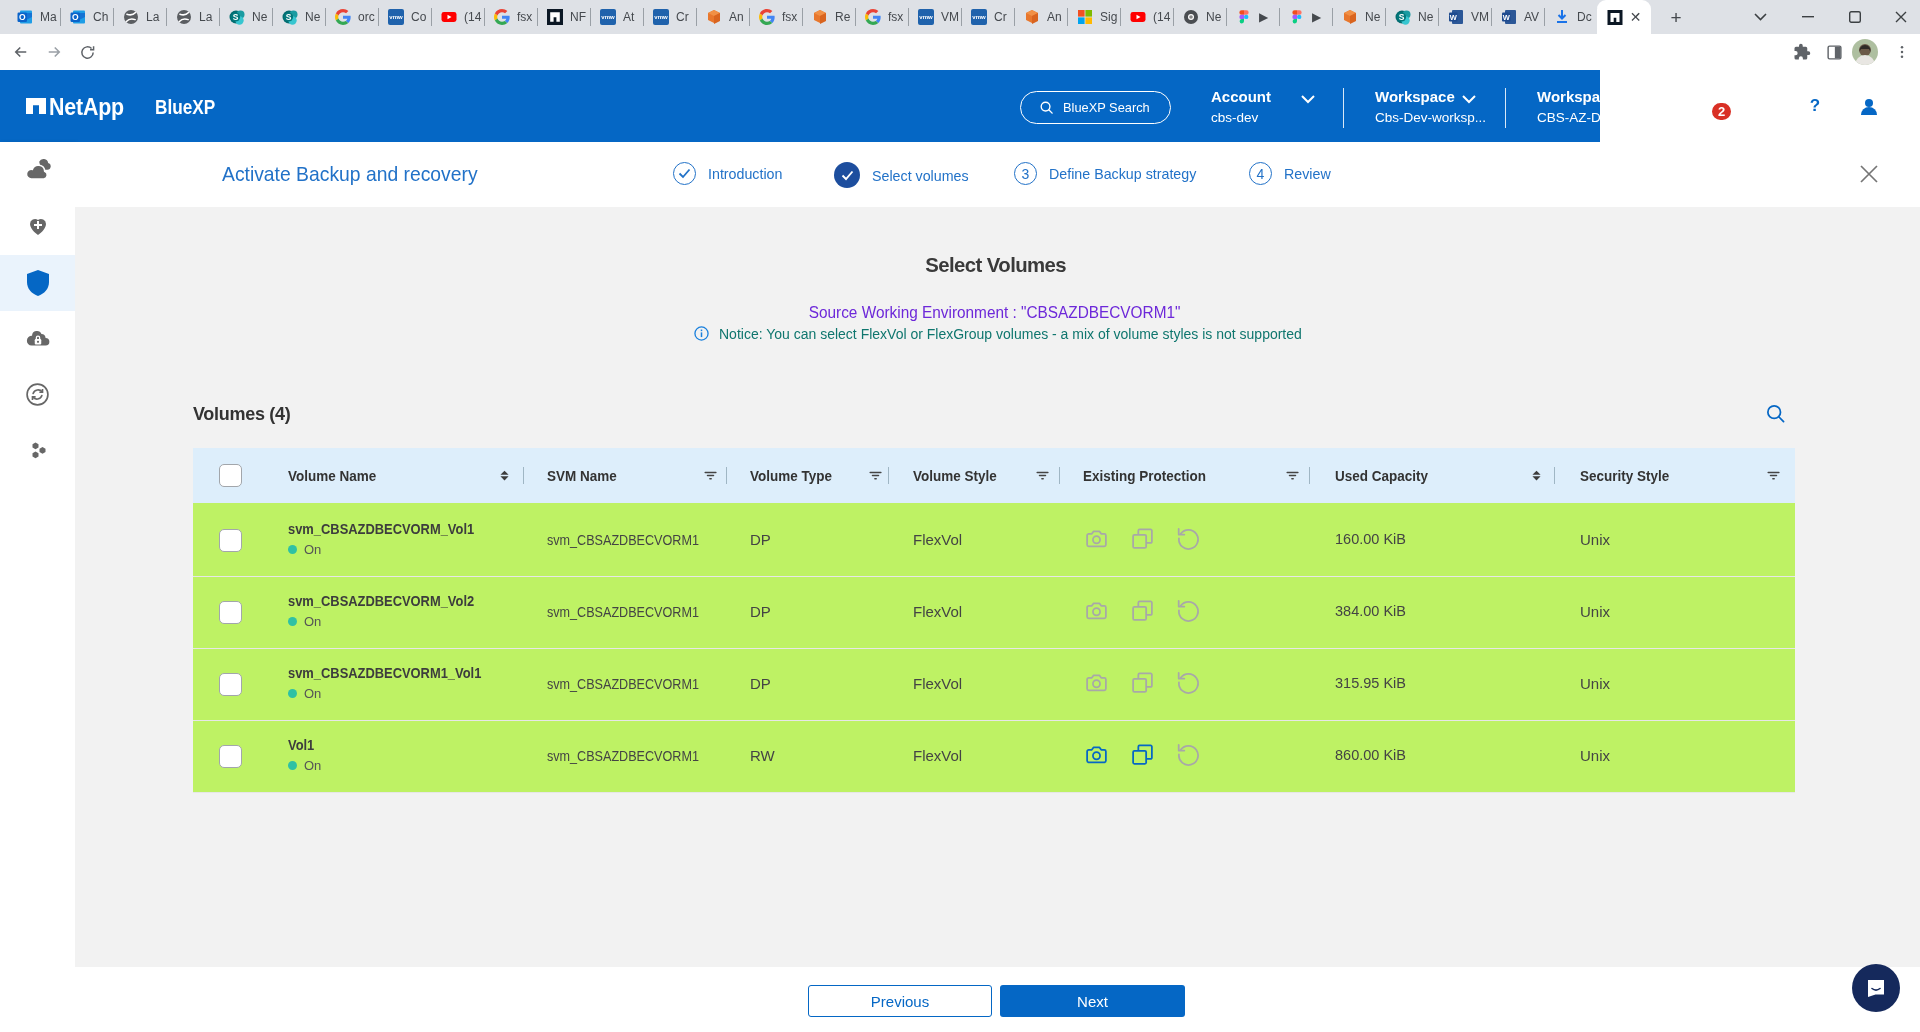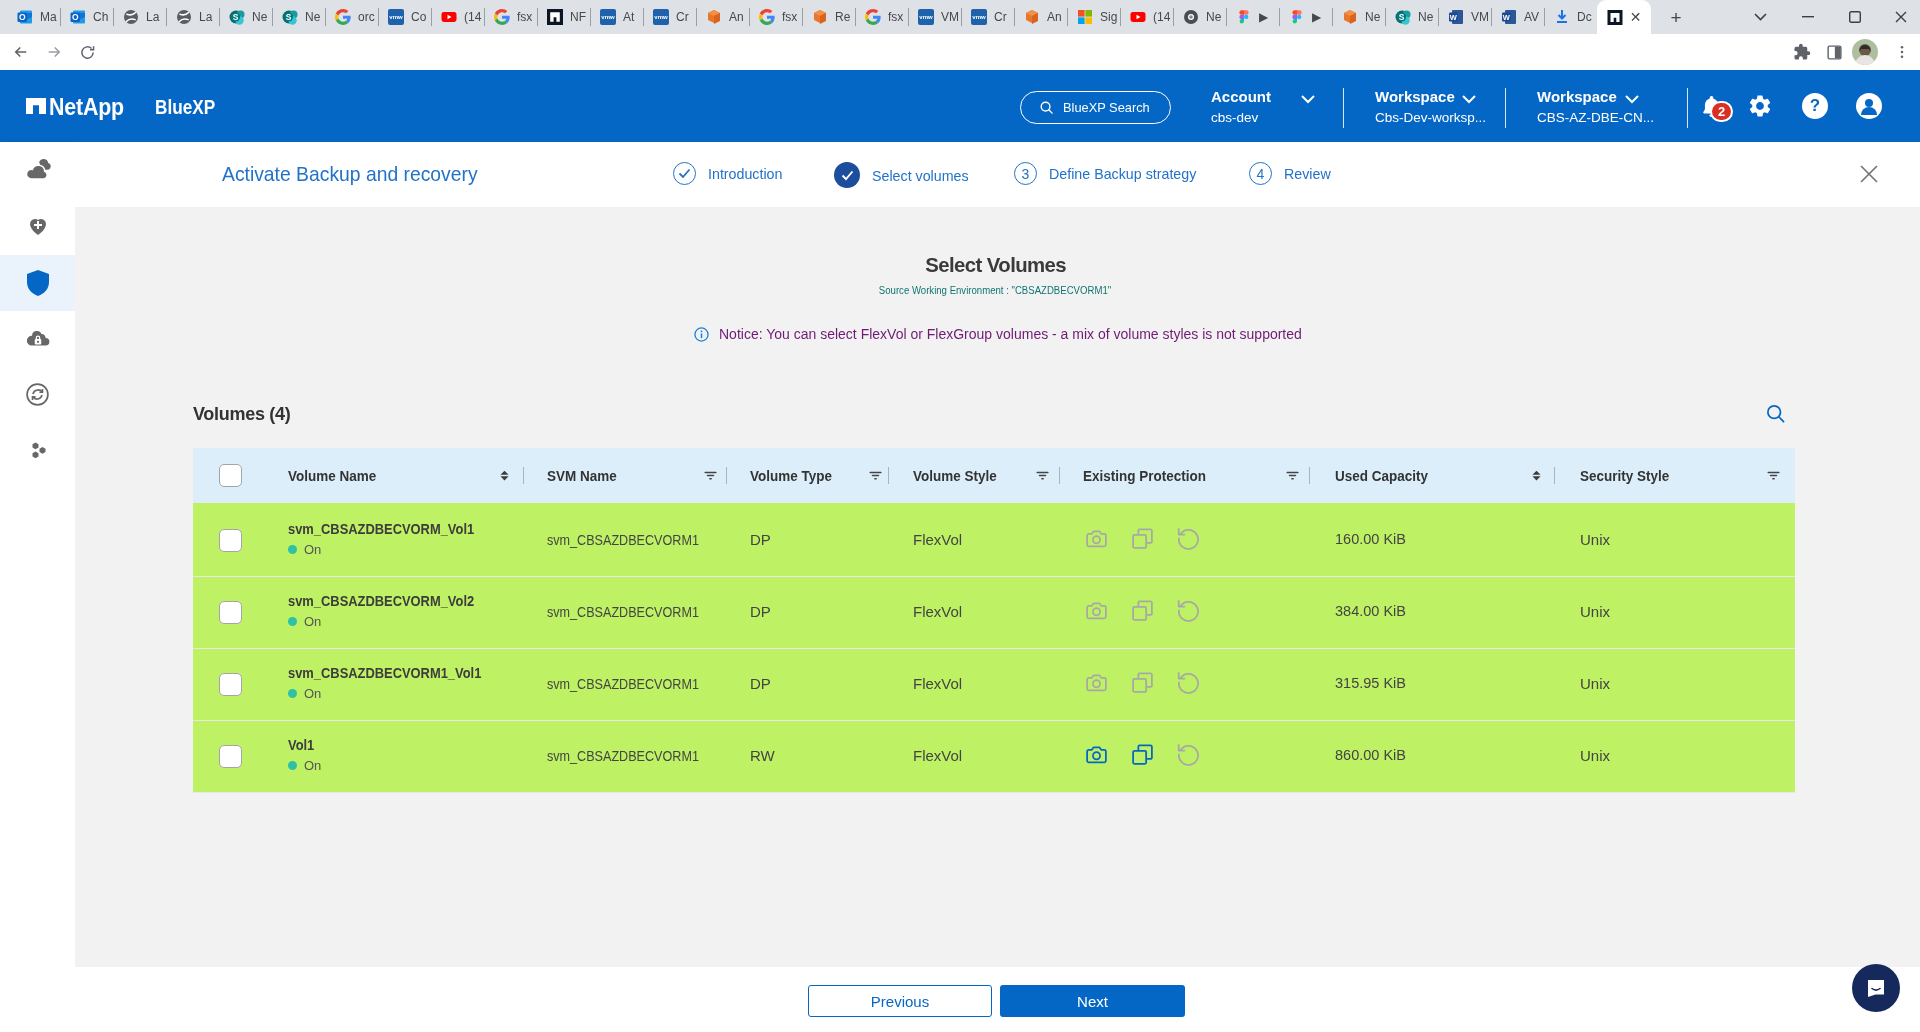--- a/index.html
+++ b/index.html
@@ -19,21 +19,21 @@
 .wc {position:absolute;top:0;height:34px;color:#3c4043;display:flex;align-items:center;justify-content:center}
 
 
 .addrbar {position:absolute;left:0;top:34px;width:1920px;height:36px;background:#fff}
 .navic {position:absolute;top:3px;width:30px;height:30px;color:#5f6368;display:flex;align-items:center;justify-content:center}
 .omni {position:absolute;left:111px;top:4px;width:1667px;height:28px;background:#f1f3f4;border-radius:14px;display:flex;align-items:center}
 .url {position:absolute;left:31px;top:6px;font-size:14px;color:#202124;letter-spacing:-0.1px}
 .omic {position:absolute;top:4px;color:#5f6368}
 
 
-.bluehead {position:absolute;left:0;top:70px;width:1920px;height:72px;background:#0567c5;color:#fff}
+.bluehead {position:absolute;left:0;top:70px;width:1600px;height:72px;background:#0567c5;color:#fff}
 .nlogo {position:absolute;left:26px;top:28px}
 .netapp {position:absolute;left:49px;top:24px;font-size:23px;font-weight:bold;letter-spacing:-0.2px;transform:scaleX(0.93);transform-origin:left}
 .bluexp {position:absolute;left:155px;top:26px;font-size:20px;font-weight:bold}
 .searchpill {position:absolute;left:1020px;top:21px;width:151px;height:33px;border:1px solid #fff;border-radius:17px;display:flex;align-items:center;padding-left:18px;gap:9px}
 .searchpill span {font-size:13.5px;transform:scaleX(0.95);transform-origin:left;display:inline-block}
 .hdd {position:absolute;top:18px;width:130px}
 .hdd .lab {font-size:15px;font-weight:bold;line-height:17px}
 .hdd .val {font-size:13.5px;margin-top:5px;white-space:nowrap}
 .chev {position:absolute;top:25px;width:14px;height:9px}
 .vsep {position:absolute;top:18px;width:1px;height:40px;background:rgba(255,255,255,.85)}
@@ -50,22 +50,22 @@
 .step {position:absolute;top:20px;display:flex;align-items:center;gap:12px;color:#2272c8}
 .step .txt {font-size:15px;transform:scaleX(0.95);transform-origin:left;white-space:nowrap}
 .stc {width:26px;height:26px;border-radius:50%;flex:0 0 26px;display:flex;align-items:center;justify-content:center}
 .stc.outline {border:1.5px solid #2272c8;width:23px;height:23px;flex-basis:23px;font-size:14px}
 .stc.filled {background:#1d4e9e}
 .closex {position:absolute;left:1783px;top:21px;width:22px;height:22px}
 
 
 .main {position:absolute;left:75px;top:207px;width:1845px;height:760px;background:#f2f2f2}
 .h1 {position:absolute;left:0;width:1845px;top:46px;text-align:center;font-size:21px;font-weight:bold;color:#3a3a3a;letter-spacing:-0.6px}
-.h2 {position:absolute;left:0;width:1845px;top:78px;text-align:center;font-size:10px;color:#0f766e}
-.notice {position:absolute;left:619px;top:119px;display:flex;align-items:center;gap:10px;font-size:14px;color:#701a75}
+.h2 {position:absolute;left:0;width:1845px;top:97px;text-align:center;font-size:16px;color:#6d28d9}
+.notice {position:absolute;left:619px;top:119px;display:flex;align-items:flex-start;gap:10px;font-size:14px;color:#0f766e}
 .volcount {position:absolute;left:118px;top:197px;font-size:18px;font-weight:bold;color:#333;letter-spacing:-0.3px}
 .searchico {position:absolute;left:1690px;top:196px}
 
 .table {position:absolute;left:118px;top:241px;width:1602px;height:345px;background:#bef264}
 .thead {position:absolute;left:0;top:0;width:1602px;height:55px;background:#ddeefb;display:flex;align-items:center}
 .th {position:absolute;font-size:14.5px;font-weight:bold;color:#333;top:20px;white-space:nowrap;transform:scaleX(0.93);transform-origin:left}
 .thsep {position:absolute;top:19px;width:1px;height:17px;background:#9fb6c4}
 .fi {position:absolute;width:15px;height:15px;top:20px}
 .si {position:absolute;width:13px;height:13px;top:21px}
 .cb {position:absolute;width:23px;height:23px;border:1.5px solid #a2a6ab;border-radius:5px;background:#fff}

